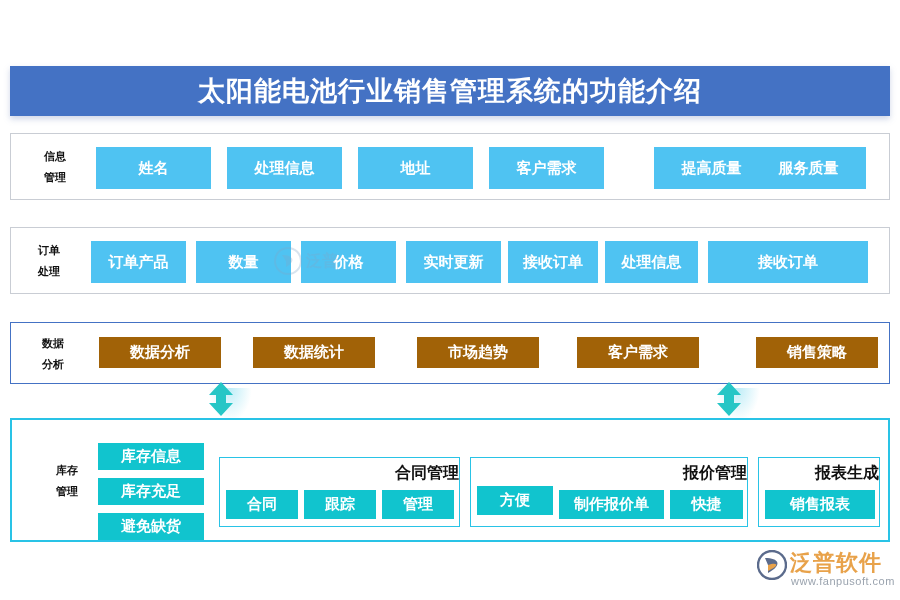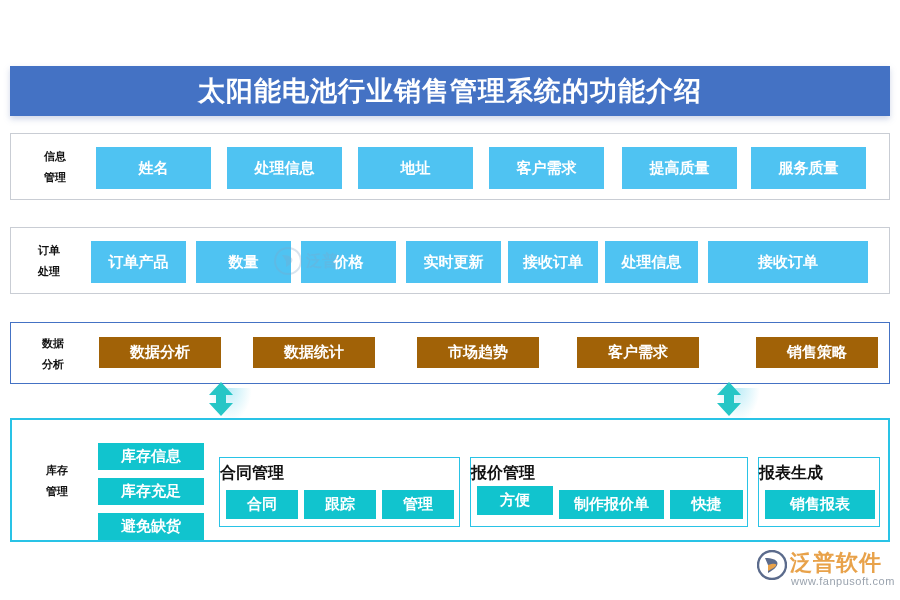--- a/index.html
+++ b/index.html
@@ -76,21 +76,21 @@
     position: absolute;
     box-sizing: border-box;
     border: 1px solid #29C3E6;
     background: #ffffff;
   }
   .subgroup-title {
     position: absolute;
     left: 0;
     right: 0;
     top: 5px;
-    text-align: left;
+    text-align: right;
     font-size: 16px;
     font-weight: bold;
     color: #111111;
     white-space: nowrap;
   }
 
   
   .arrow-dbl {
     position: absolute;
     width: 26px;
@@ -161,21 +161,21 @@
 
   <div class="row-label" style="left:18px; top:12px; width:52px;">
     <div>信息</div>
     <div>管理</div>
   </div>
 
   <div class="chip chip-lblue" style="left:85px;  top:13px; width:115px; height:42px;">姓名</div>
   <div class="chip chip-lblue" style="left:216px; top:13px; width:115px; height:42px;">处理信息</div>
   <div class="chip chip-lblue" style="left:347px; top:13px; width:115px; height:42px;">地址</div>
   <div class="chip chip-lblue" style="left:478px; top:13px; width:115px; height:42px;">客户需求</div>
-  <div class="chip chip-lblue" style="left:611px; top:13px; width:115px; height:42px;">提高质量</div>
+  <div class="chip chip-lblue" style="left:643px; top:13px; width:115px; height:42px;">提高质量</div>
   <div class="chip chip-lblue" style="left:740px; top:13px; width:115px; height:42px;">服务质量</div>
 </div>
 
 <div class="section sec-gray" style="left:10px; top:227px; width:880px; height:67px;">
 
   <div class="row-label" style="left:12px; top:12px; width:52px;">
     <div>订单</div>
     <div>处理</div>
   </div>
 
@@ -219,21 +219,21 @@
 
 <div class="wm-arrow-glow" style="left:716px; top:388px;"></div>
 <div class="arrow-dbl" style="left:716px; top:382px;">
   <svg viewBox="0 0 26 34" width="26" height="34" aria-hidden="true">
     <polygon points="13,0 25,13 18,13 18,21 25,21 13,34 1,21 8,21 8,13 1,13" fill="#26C6C6"></polygon>
   </svg>
 </div>
 
 <div class="section sec-cyan" style="left:10px; top:418px; width:880px; height:124px;">
 
-  <div class="row-label" style="left:16px; top:40px; width:58px;text-align:center;">
+  <div class="row-label" style="left:26px; top:40px; width:58px;text-align:center;">
     <div>库存</div>
     <div>管理</div>
   </div>
 
   <div class="chip chip-teal" style="left:86px; top:23px;  width:106px; height:27px;">库存信息</div>
   <div class="chip chip-teal" style="left:86px; top:58px;  width:106px; height:27px;">库存充足</div>
   <div class="chip chip-teal" style="left:86px; top:93px;  width:106px; height:27px;">避免缺货</div>
 
   <div class="subgroup" style="left:207px; top:37px; width:241px; height:70px;">
     <div class="subgroup-title">合同管理</div>

